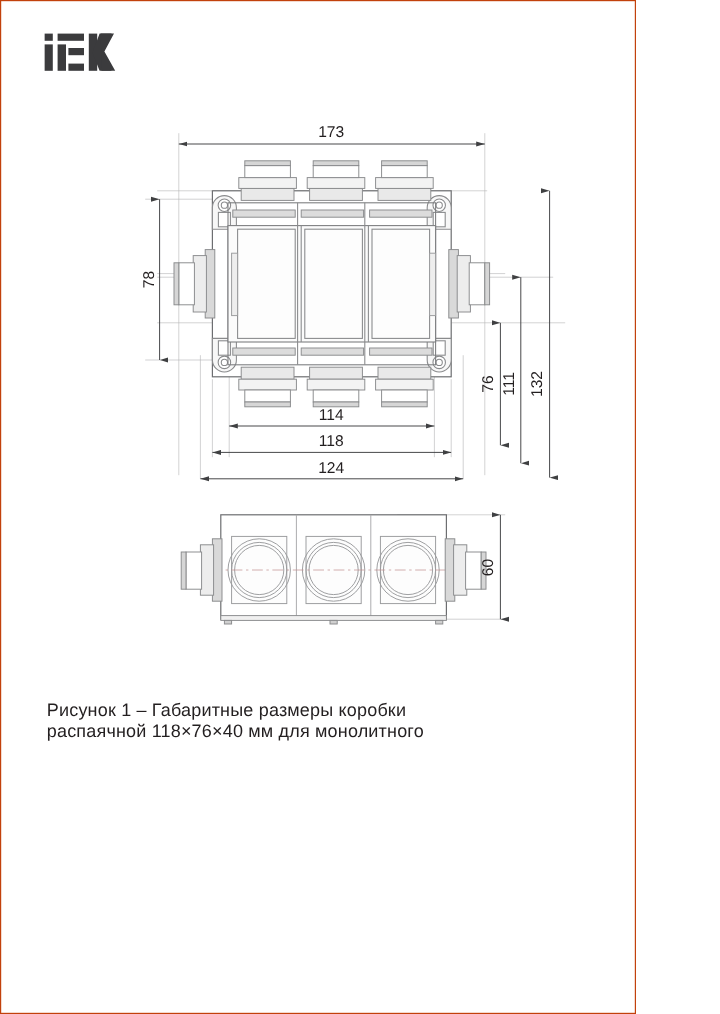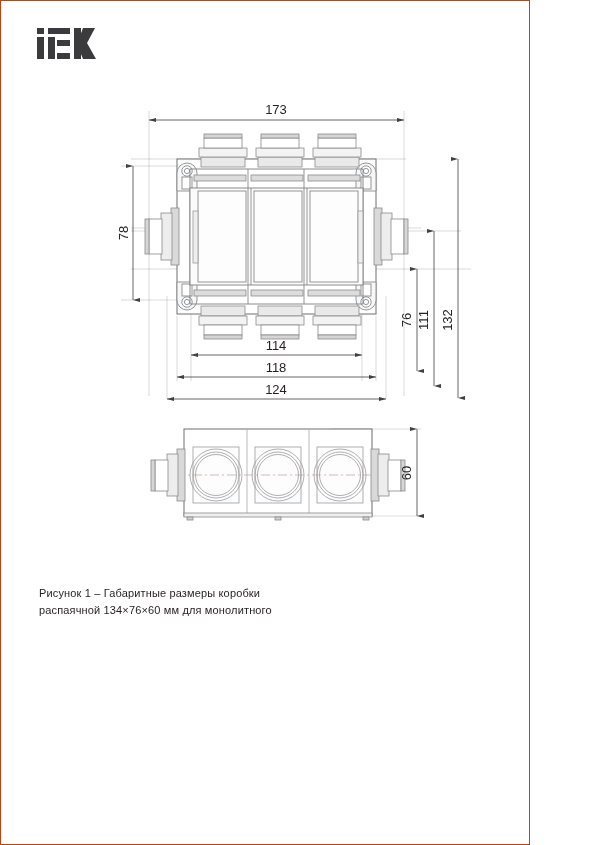--- a/index.html
+++ b/index.html
@@ -34,21 +34,21 @@
     top: 80px;
     width: 600px;
     height: 500px;
   }
   
   #caption {
     position: absolute;
     left: 38px;
     top: 584px;
     width: 300px;
-    font-size: 11px;
+    font-size: 15px;
     line-height: 16.5px;
     color: #231f20;
     letter-spacing: 0.15px;
   }
   #caption div { white-space: nowrap; }
   .dimtext {
     font-size: 13px;
     fill: #231f20;
     font-family: "Liberation Sans", sans-serif;
   }
@@ -322,16 +322,16 @@
           <text class="dimtext" x="410" y="392" text-anchor="middle" transform="rotate(-90 410 392)">60</text>
         </g>
       </g>
 
       </g>
     </svg>
   </div>
 
   <div id="caption">
     <div>Рисунок 1 – Габаритные размеры коробки</div>
-    <div>распаячной 134×76×60 мм для монолитного</div>
+    <div>распаячной 118×76×40 мм для монолитного</div>
   </div>
 
 </div>
 
 </body></html>

